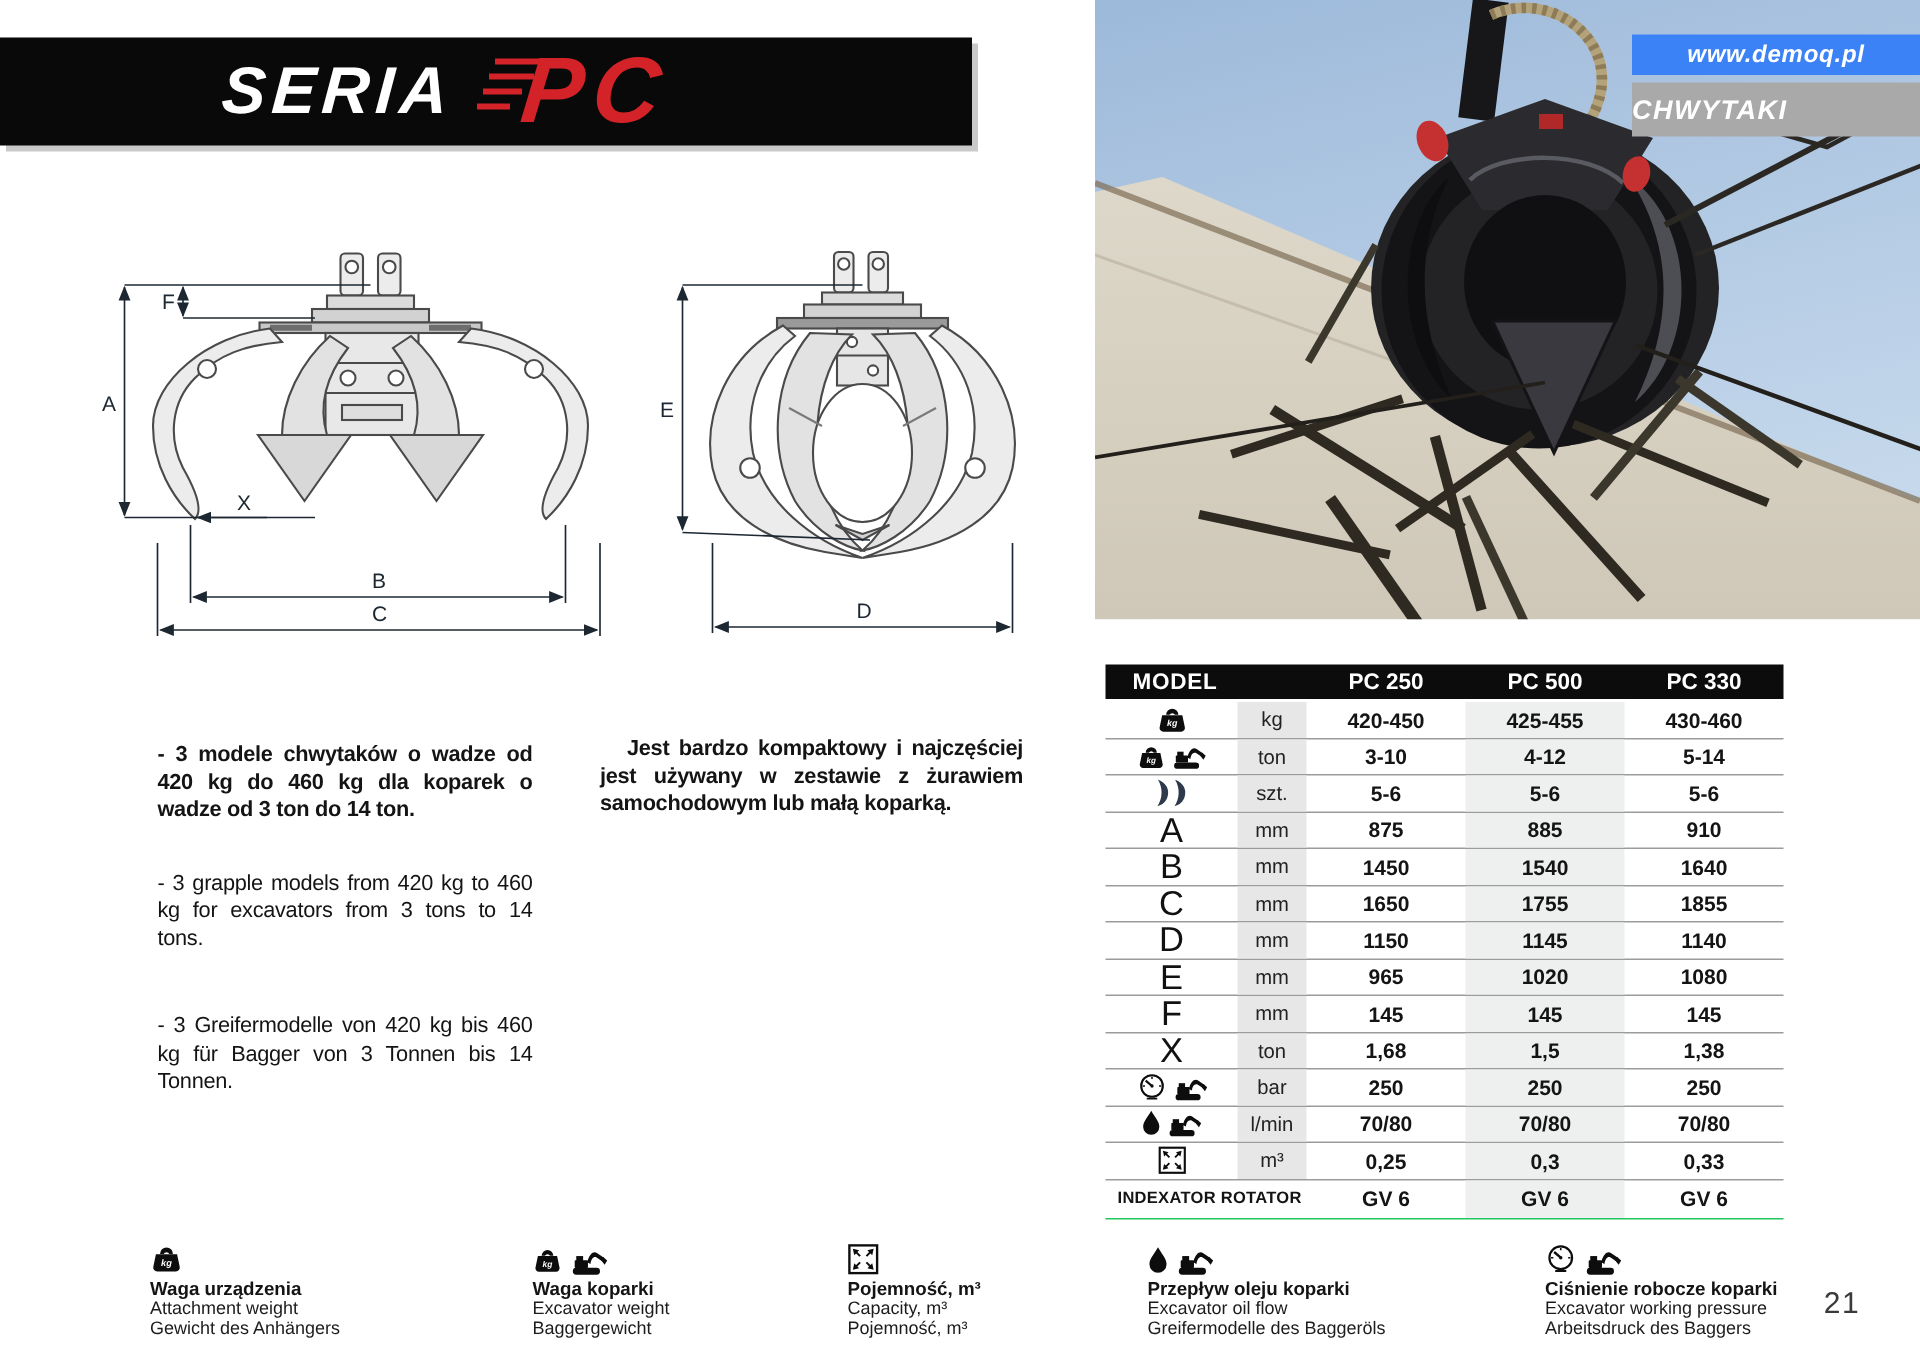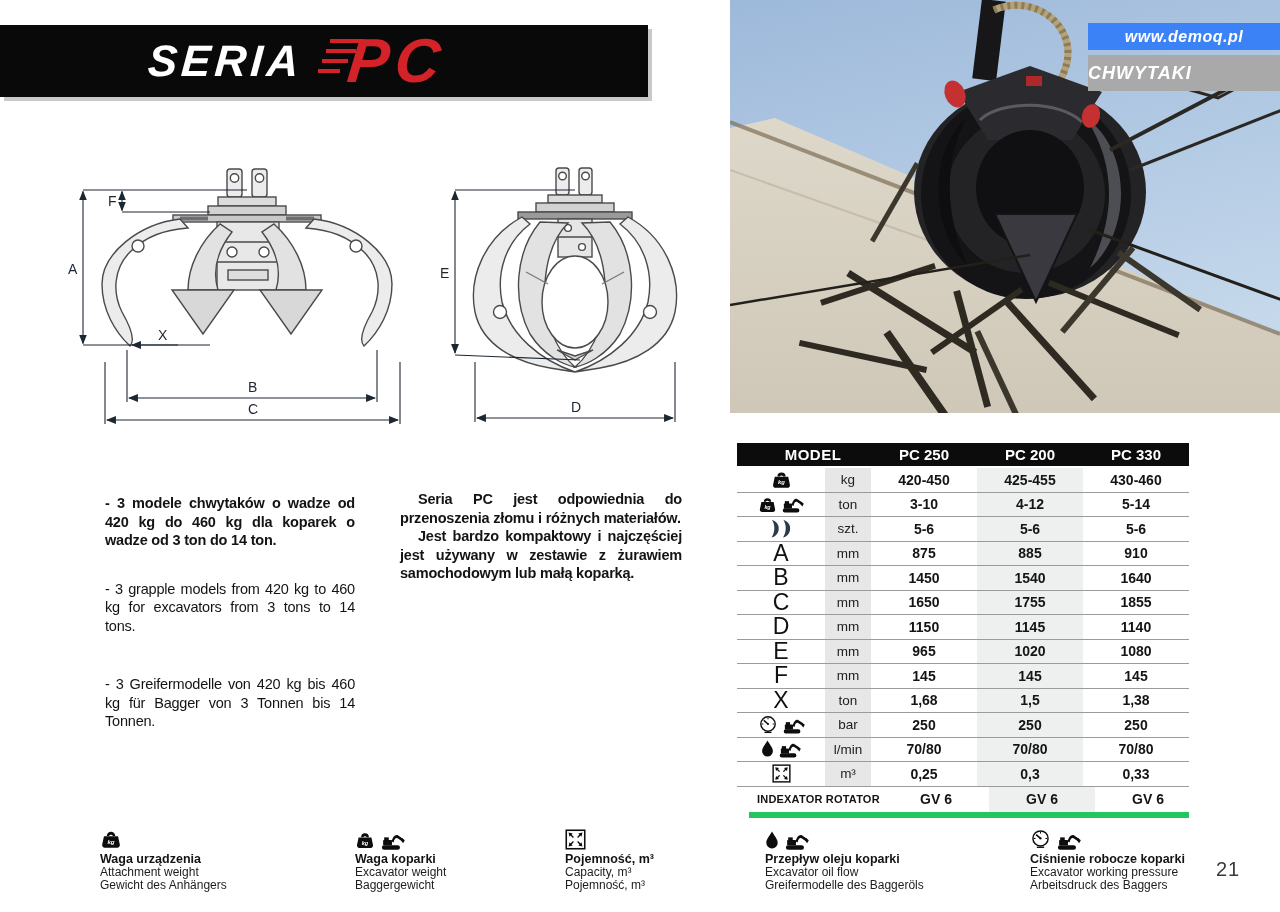--- a/index.html
+++ b/index.html
@@ -45,32 +45,32 @@
             line-height:18.5px;text-align:justify;font-weight:700;letter-spacing:-0.2px;}
   .col-desc p{margin:0;}
   .col-desc .p1{text-indent:18px;}
   .col-desc .p2{text-indent:18px;}
   .col-desc .bullets{margin-top:24px;}
 
   
   .spec-table{position:absolute;left:737px;top:443px;width:452px;}
   .t-head{display:grid;grid-template-columns:134px 106px 106px 106px;background:#0c0c0c;
           color:#fff;height:23px;align-items:center;font-weight:700;font-size:15px;margin-bottom:2px;}
-  .t-head .h-model{padding-left:18px;letter-spacing:.5px;text-align:center;}
+  .t-head .h-model{padding-left:18px;letter-spacing:.5px;}
   .t-head .h-col{text-align:center;}
   .t-row{display:grid;grid-template-columns:88px 46px 106px 106px 106px;height:23.5px;
          border-bottom:1px solid #9b9b9b;align-items:stretch;}
   .cell{display:flex;align-items:center;justify-content:center;}
   .cell-icon{gap:4px;}
   .cell-unit{background:#e7e7e7;font-size:13.5px;color:#222;}
   .cell-val{font-size:14px;font-weight:700;}
   .col-shade{background:#eef0ef;}
   .dimletter{font-size:23px;font-weight:400;color:#111;line-height:1;}
   .t-foot{display:grid;grid-template-columns:134px 106px 106px 106px;height:25px;
-          border-bottom:6px solid #22c55e;align-items:stretch;margin-left:12px;}
+          border-bottom:1px solid #22c55e;align-items:stretch;}
   .t-foot .f-label{display:flex;align-items:center;padding-left:8px;font-size:11px;
           font-weight:700;letter-spacing:.2px;}
   .t-foot .cell-val{display:flex;}
 
   
   .legend-item{position:absolute;top:822px;}
   .legend-item .li-icons{height:28px;display:flex;align-items:flex-end;gap:5px;margin-bottom:3px;}
   .legend-item .li-pl{font-size:12.5px;font-weight:700;line-height:13px;}
   .legend-item .li-en,.legend-item .li-de{font-size:12px;line-height:12.8px;color:#1c1c1c;}
   .lg1{left:100px;} .lg2{left:355px;} .lg3{left:565px;} .lg4{left:765px;} .lg5{left:1030px;}
@@ -297,29 +297,28 @@
   <text class="dimtxt" x="141" y="250">D</text>
 </svg>
 
 <div class="col-intro">
   <p class="p-pl">- 3 modele chwytaków o wadze od 420 kg do 460 kg dla koparek o wadze od 3 ton do 14 ton.</p>
   <p class="p-en">- 3 grapple models from 420 kg to 460 kg for excavators from 3 tons to 14 tons.</p>
   <p class="p-de">- 3 Greifermodelle von 420 kg bis 460 kg für Bagger von 3 Tonnen bis 14 Tonnen.</p>
 </div>
 
 <div class="col-desc">
-  <p class="p1">Seria PC jest odpowiednia do przenoszenia złomu i różnych materiałów.</p>
   <p class="p2">Jest bardzo kompaktowy i najczęściej jest używany w zestawie z żurawiem samochodowym lub małą koparką.</p>
 </div>
 
 <div class="spec-table">
   <div class="t-head">
     <div class="h-model">MODEL</div>
     <div class="h-col">PC 250</div>
-    <div class="h-col">PC 200</div>
+    <div class="h-col">PC 500</div>
     <div class="h-col">PC 330</div>
   </div>
 
   <div class="t-row">
     <div class="cell cell-icon">
         <svg class="icn" width="21" height="21">
           <use href="#sym-weight"></use>
         </svg>
       </div>
     <div class="cell cell-unit">kg</div>

